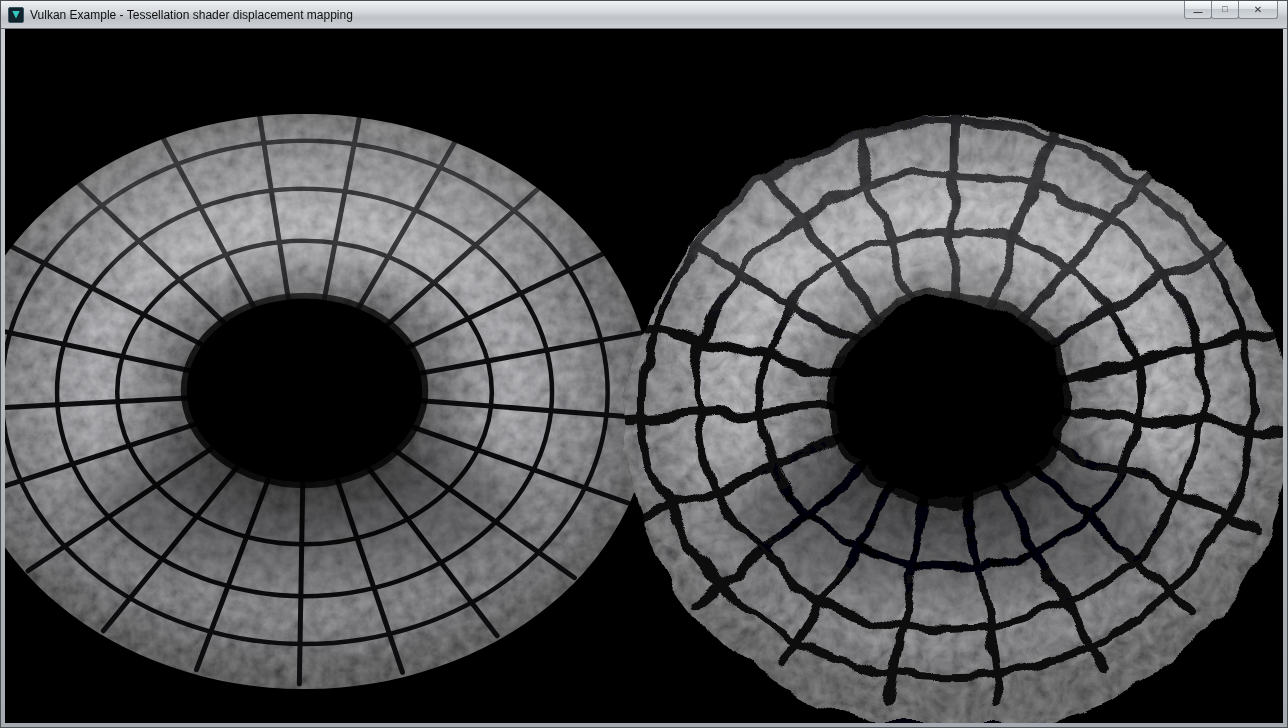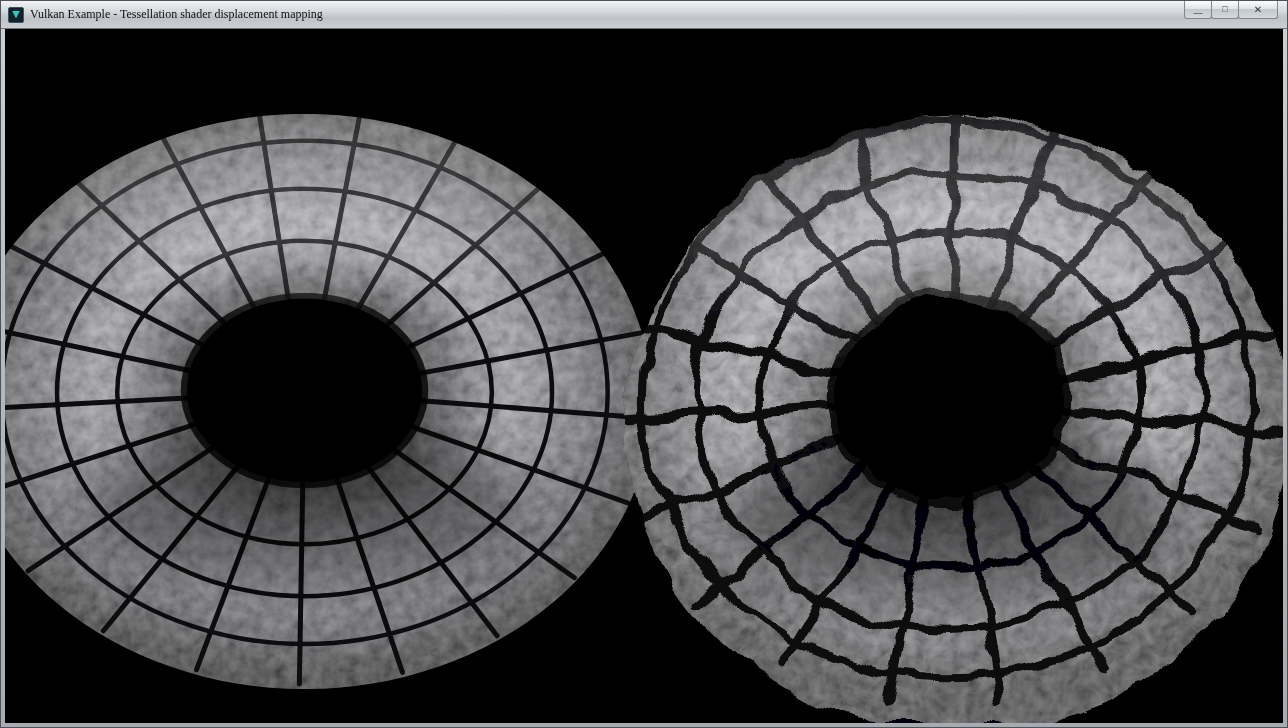--- a/index.html
+++ b/index.html
@@ -1,20 +1,20 @@
 <!DOCTYPE html>
 <html><head>
 <meta charset="utf-8">
 <style>
   * { margin:0; padding:0; box-sizing:border-box; }
   html,body { width:1288px; height:728px; overflow:hidden; background:#000;
               font-family:"Liberation Sans", sans-serif; }
   .window { width:1288px; height:728px; display:flex; flex-direction:column;
             background:linear-gradient(180deg,#cdd1d5 0%,#b3b8bd 55%,#a6abb1 100%);
-            border:1px solid #4d5257; position:relative;font-family:Liberation Serif, serif; }
+            border:1px solid #4d5257; position:relative; }
   .titlebar { height:28px; flex:0 0 28px; display:flex; align-items:center; padding:0 7px;
               position:relative;
               background:linear-gradient(180deg,#f0f2f4 0%,#d7dade 38%,#bfc3c8 62%,#ccd0d4 100%);
               border-bottom:1px solid #6f747a; }
   .app-icon { width:16px; height:16px; margin-right:6px; flex:0 0 16px;
               background:#10222b; border:1px solid #3a5560; border-radius:2px;
               display:flex; align-items:center; justify-content:center; }
   .app-icon .vk-mark { width:8px; height:8px; background:#35c6c0;
               clip-path:polygon(0 0,100% 0,50% 100%); }
   .title { font-size:12px; color:#101010; white-space:nowrap; }

